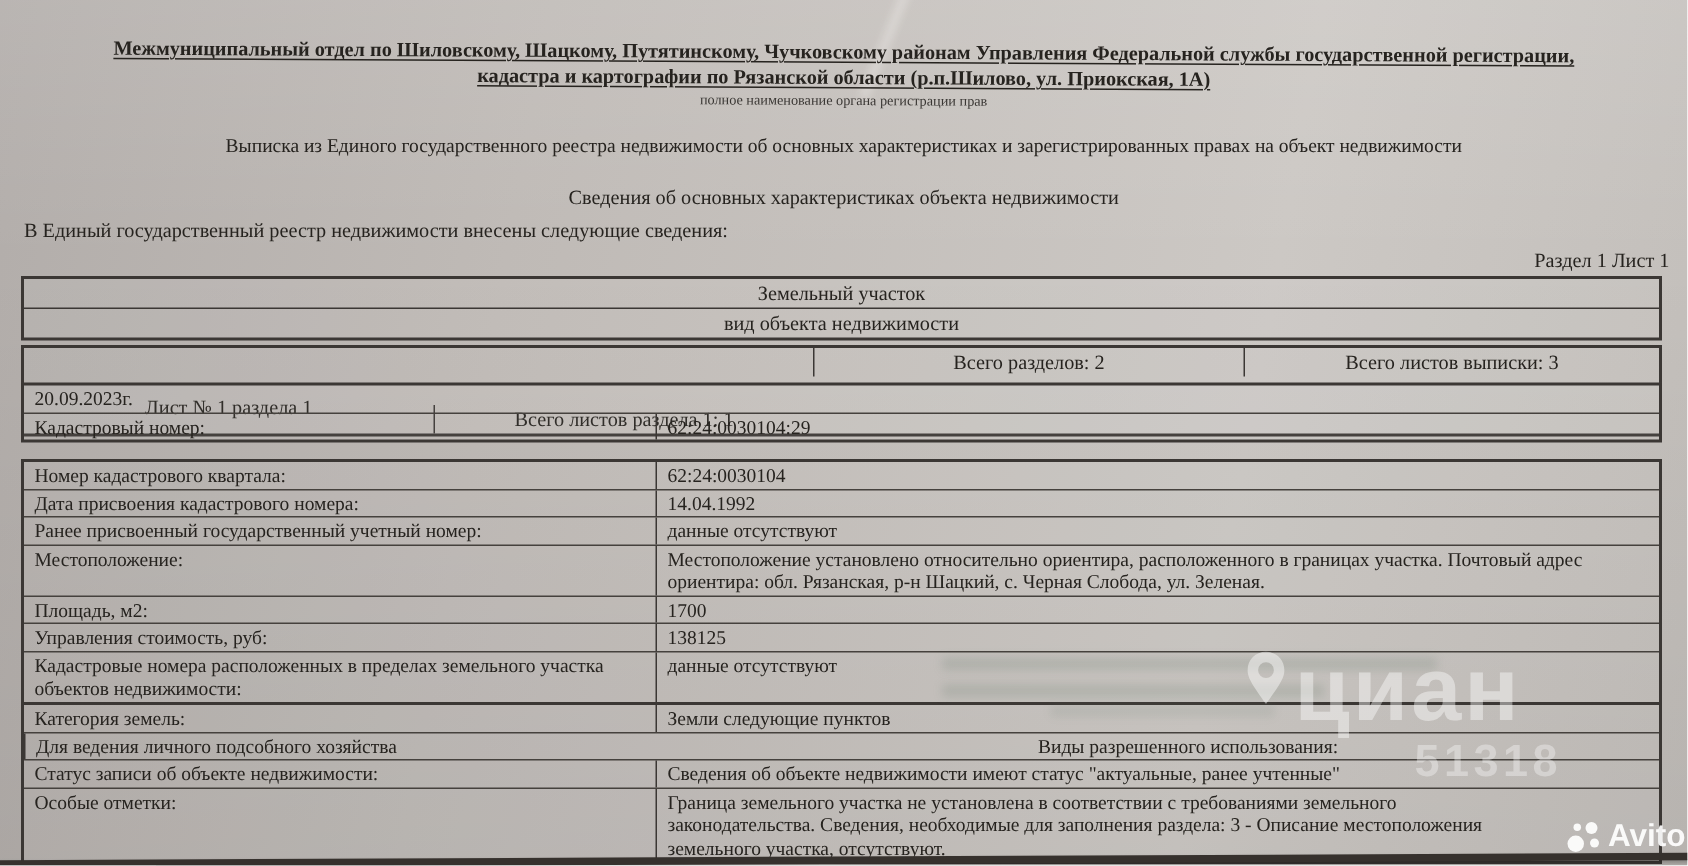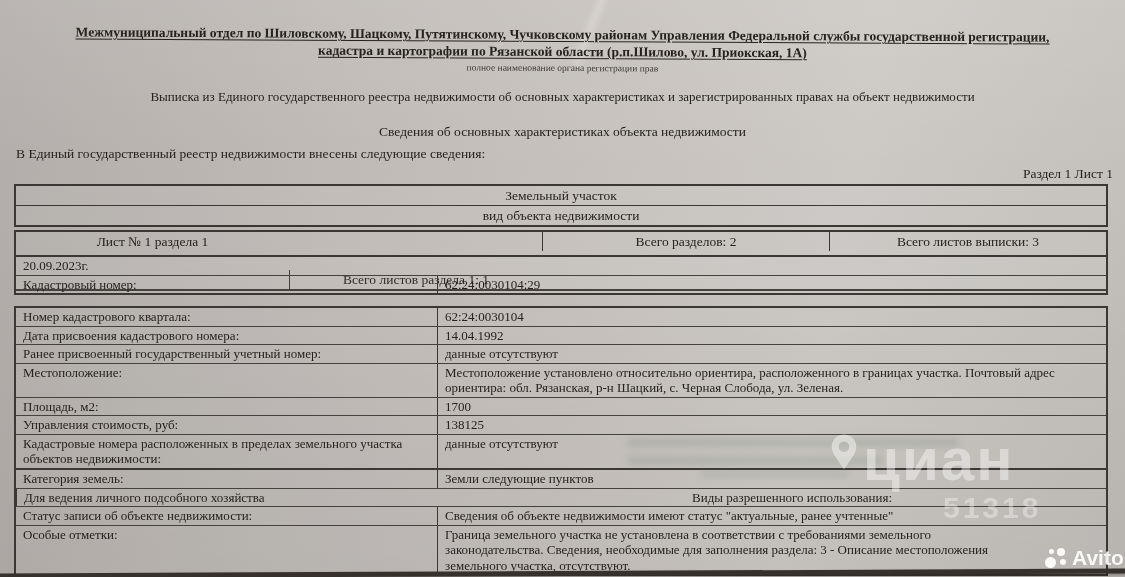--- a/index.html
+++ b/index.html
@@ -23,21 +23,21 @@
   
   .tbl { position:absolute; left:14px; width:1094px; box-sizing:border-box;
     border:2px solid #3b3734; background:rgba(255,255,255,0.05); }
   .type-table { top:184px; }
   .type-row { text-align:center; font-size:13.5px; line-height:19px; height:19px; }
   .type-row + .type-row { border-top:1.5px solid #3b3734; }
 
   .sheets-table { top:230px; display:flex; }
   .sheets-cell { box-sizing:border-box; text-align:center; font-size:13.5px; line-height:19px; height:19px; }
   .sheets-cell + .sheets-cell { border-left:1.5px solid #3b3734; }
-  .sc-1 { flex:0 0 273px; } .sc-2 { flex:0 0 253px;margin-top:38px; } .sc-3 { flex:0 0 287px; } .sc-4 { flex:1; }
+  .sc-1 { flex:0 0 273px;margin-top:30px; } .sc-2 { flex:0 0 253px;margin-top:38px; } .sc-3 { flex:0 0 287px; } .sc-4 { flex:1; }
 
   .block-a { top:255px; }
   .block-b { top:306px; }
   .block-c { top:468px; }
   .trow { display:flex; align-items:stretch; }
   .trow + .trow { border-top:1px solid #45413d; }
   .cell { box-sizing:border-box; padding:1px 7px 1px 7px; font-size:13px; line-height:15.5px; }
   .cell.label { flex:0 0 421px; }
   .cell.value { flex:1; border-left:1.5px solid #3b3734; }
   .cell.full { flex:1; }

